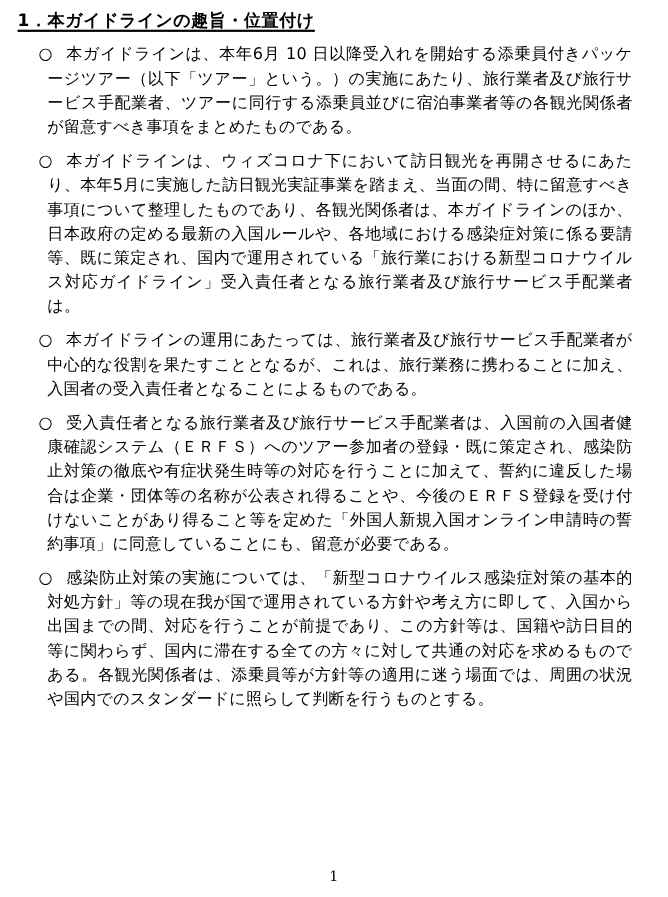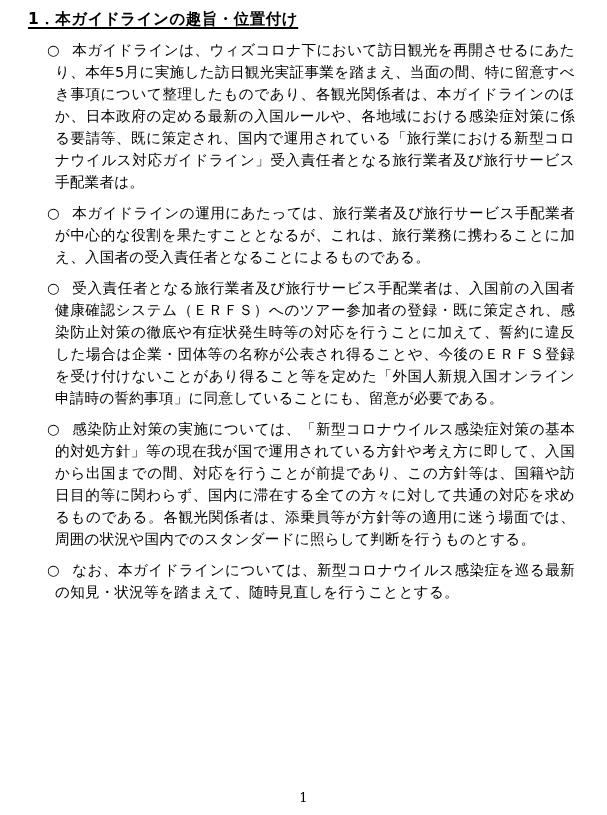--- a/index.html
+++ b/index.html
@@ -11,21 +11,21 @@
     position: relative;
     width: 607px;
     height: 815px;
     background: #ffffff;
     color: #000000;
     font-family: "DejaVu Sans", sans-serif;
     overflow: hidden;
     box-sizing: border-box;
   }
   .content {
-    padding: 8px 32px 0 28px;
+    padding: 8px 32px 0 16px;
   }
   .doc-title {
     margin: 0 0 9px 0;
     font-size: 15.5px;
     line-height: 22px;
     font-weight: bold;
     letter-spacing: 0.5px;
     text-decoration: underline;
     text-underline-offset: 3px;
     text-decoration-thickness: 1.5px;
@@ -56,38 +56,38 @@
   }
 </style>
 </head>
 <body>
 
 <div class="page">
   <div class="content">
 
     <h1 class="doc-title">1．本ガイドラインの趣旨・位置付け</h1>
 
+    <div class="para">
+      <span class="bullet-marker">○</span><span>本ガイドラインは、本年6月 10 日以降受入れを開始する添乗員付きパッケージツアー（以下「ツアー」という。）の実施にあたり、旅行業者及び旅行サービス手配業者、ツアーに同行する添乗員並びに宿泊事業者等の各観光関係者が留意すべき事項をまとめたものである。</span>
+    </div>
 
     <div class="para">
       <span class="bullet-marker">○</span><span>本ガイドラインは、ウィズコロナ下において訪日観光を再開させるにあたり、本年5月に実施した訪日観光実証事業を踏まえ、当面の間、特に留意すべき事項について整理したものであり、各観光関係者は、本ガイドラインのほか、日本政府の定める最新の入国ルールや、各地域における感染症対策に係る要請等、既に策定され、国内で運用されている「旅行業における新型コロナウイルス対応ガイドライン」受入責任者となる旅行業者及び旅行サービス手配業者は。</span>
     </div>
 
     <div class="para">
       <span class="bullet-marker">○</span><span>本ガイドラインの運用にあたっては、旅行業者及び旅行サービス手配業者が中心的な役割を果たすこととなるが、これは、旅行業務に携わることに加え、入国者の受入責任者となることによるものである。</span>
     </div>
 
     <div class="para">
       <span class="bullet-marker">○</span><span>受入責任者となる旅行業者及び旅行サービス手配業者は、入国前の入国者健康確認システム（ＥＲＦＳ）へのツアー参加者の登録・既に策定され、感染防止対策の徹底や有症状発生時等の対応を行うことに加えて、誓約に違反した場合は企業・団体等の名称が公表され得ることや、今後のＥＲＦＳ登録を受け付けないことがあり得ること等を定めた「外国人新規入国オンライン申請時の誓約事項」に同意していることにも、留意が必要である。</span>
     </div>
 
 
     <div class="para">
       <span class="bullet-marker">○</span><span>感染防止対策の実施については、「新型コロナウイルス感染症対策の基本的対処方針」等の現在我が国で運用されている方針や考え方に即して、入国から出国までの間、対応を行うことが前提であり、この方針等は、国籍や訪日目的等に関わらず、国内に滞在する全ての方々に対して共通の対応を求めるものである。各観光関係者は、添乗員等が方針等の適用に迷う場面では、周囲の状況や国内でのスタンダードに照らして判断を行うものとする。</span>
     </div>
 
-    <div class="para">
-      <span class="bullet-marker">○</span><span>なお、本ガイドラインについては、新型コロナウイルス感染症を巡る最新の知見・状況等を踏まえて、随時見直しを行うこととする。</span>
-    </div>
 
   </div>
 
   <div class="page-number">1</div>
 </div>
 
 </body></html>

